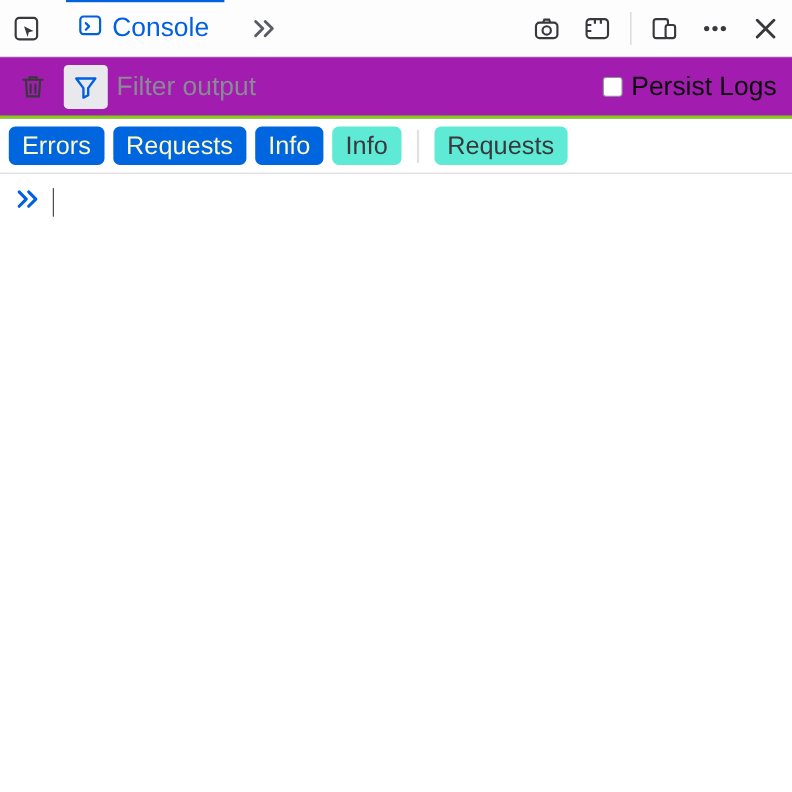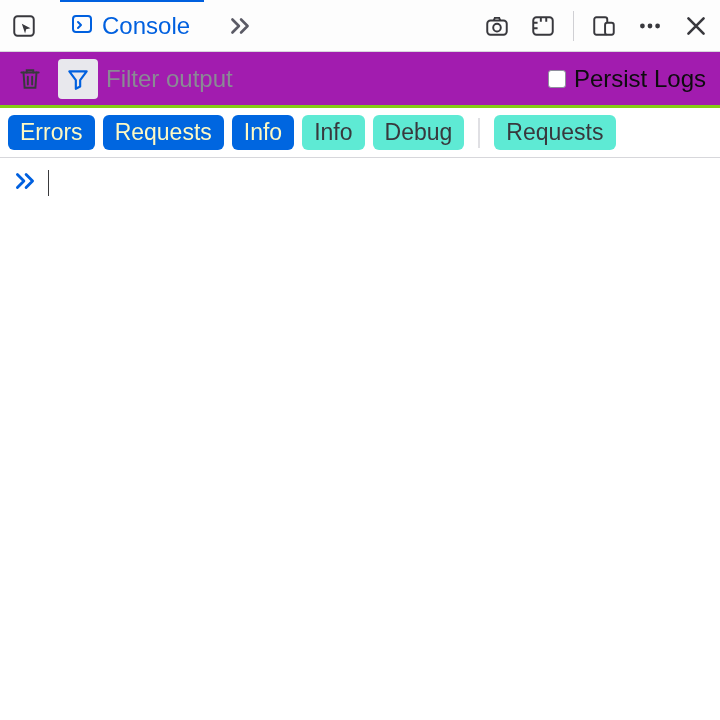--- a/index.html
+++ b/index.html
@@ -232,21 +232,20 @@
     <input type="checkbox" style="">
     <span>Persist Logs</span>
   </label>
 </div>
 
 <div class="catbar">
   <div class="pill on">Errors</div>
   <div class="pill on">Requests</div>
   <div class="pill on">Info</div>
   <div class="pill">Info</div>
-  <div class="pill">Debug</div>
   <div class="catsep"></div>
   <div class="pill">Requests</div>
 </div>
 
 <div class="console-area">
   <span class="prompt-chevrons">
     <svg viewBox="0 0 24 24" fill="none" stroke="#0060df" stroke-width="2.6" stroke-linecap="round" stroke-linejoin="round">
       <path d="M5 6 L11 12 L5 18"></path>
       <path d="M13 6 L19 12 L13 18"></path>
     </svg>

